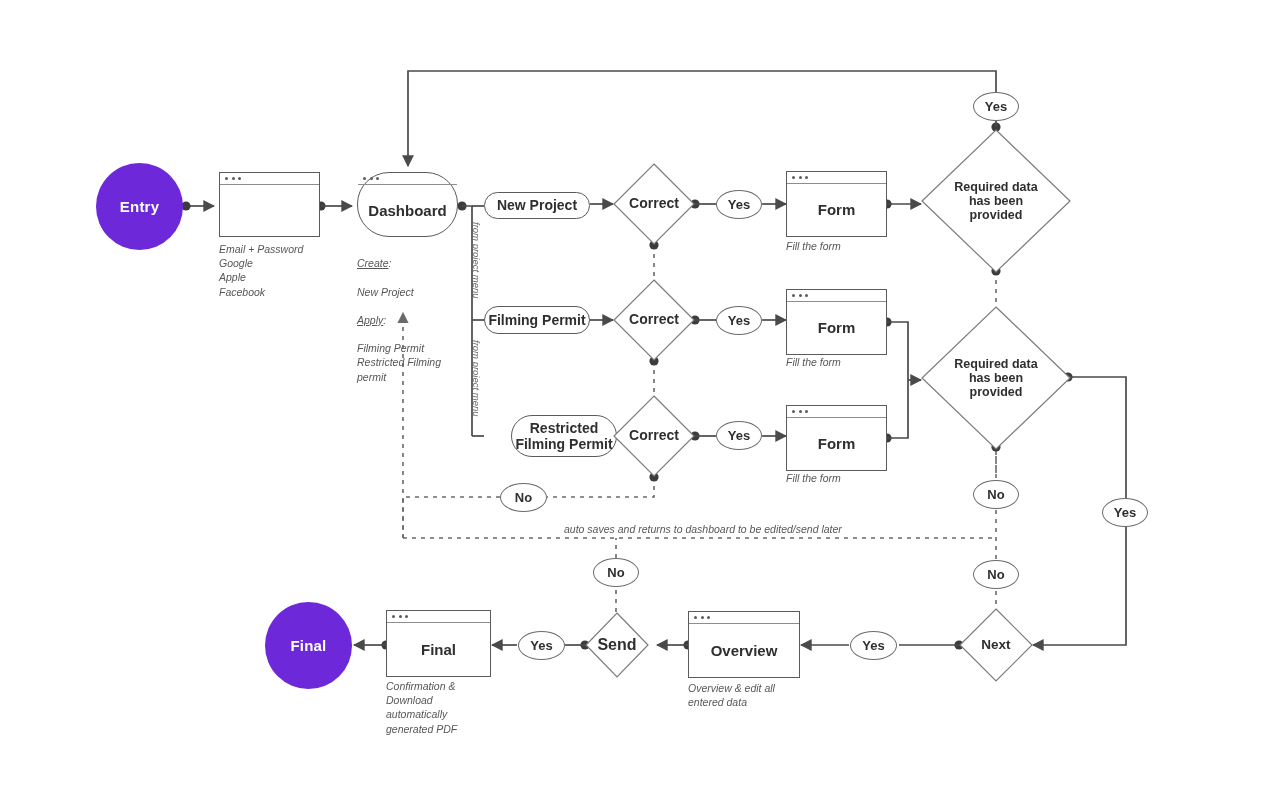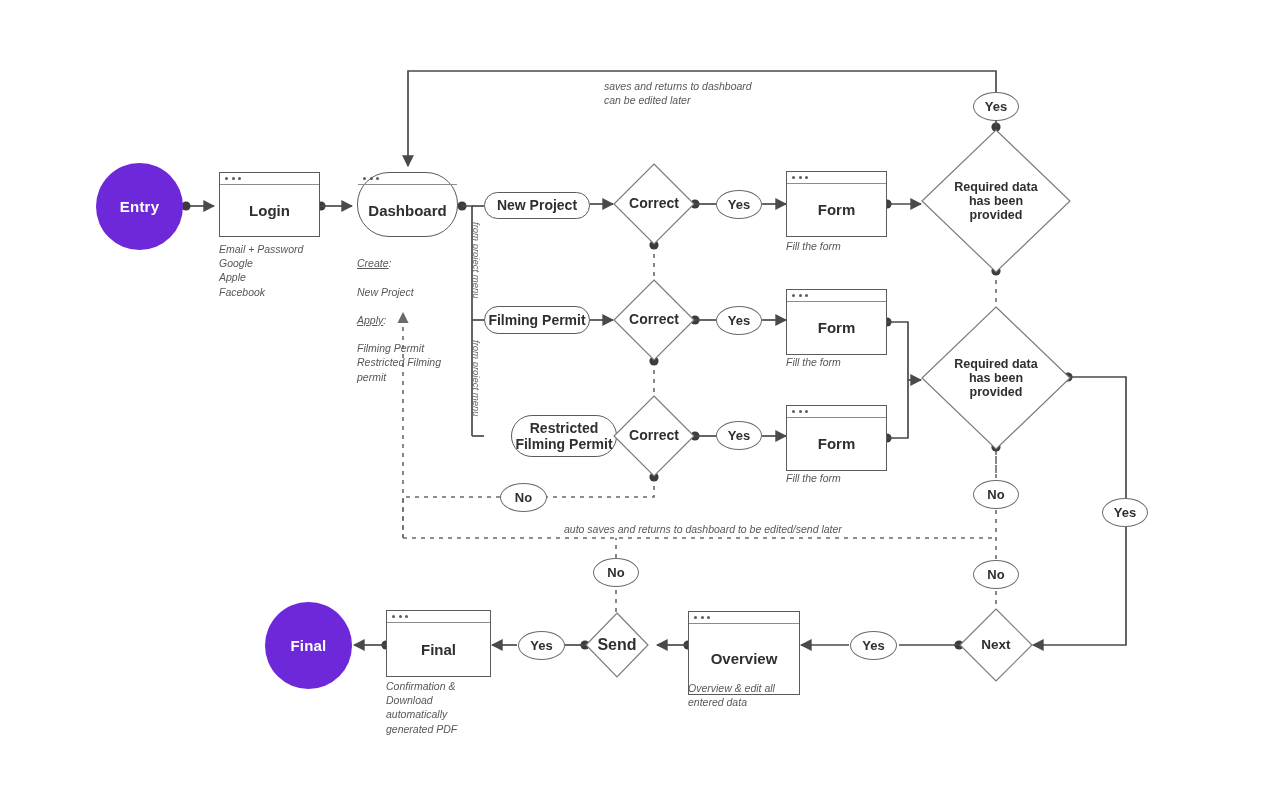--- a/index.html
+++ b/index.html
@@ -155,21 +155,20 @@
   <div class="node circ" style="left:96px;top:163px;width:87px;height:87px;">
     <span>Entry</span>
   </div>
 
   <div class="node win" style="left:219px;top:172px;width:101px;height:65px;">
     <div class="bar">
       <i></i>
       <i></i>
       <i></i>
     </div>
-    <div class="body">Login</div>
   </div>
   <div class="cap" style="left:219px;top:242px;width:140px;">Email + Password
 Google
 Apple
 Facebook</div>
 
   <div class="node win" style="left:357px;top:172px;width:101px;height:65px;border-radius:32px;">
     <div class="bar">
       <i></i>
       <i></i>
@@ -301,21 +300,21 @@
     <svg class="dshape" viewBox="0 0 74 74">
       <polygon points="37,1 73,37 37,73 1,37" fill="#fff" stroke="#7b7b7b" stroke-width="1.2"></polygon>
     </svg>
     <span class="dtext" style="font-size:13.5px;">Next</span>
   </div>
 
   <div class="node ell" style="left:850px;top:631px;width:47px;height:29px;">
     <span>Yes</span>
   </div>
 
-  <div class="node win" style="left:688px;top:611px;width:112px;height:84px;">
+  <div class="node win" style="left:688px;top:611px;width:112px;height:67px;">
     <div class="bar">
       <i></i>
         <i></i>
         <i></i>
     </div>
     <div class="body">Overview</div>
   </div>
   <div class="cap" style="left:688px;top:681px;width:130px;">Overview &amp; edit all
 entered data</div>
 
@@ -340,17 +339,15 @@
   </div>
   <div class="cap" style="left:386px;top:679px;width:130px;">Confirmation &amp;
 Download
 automatically
 generated PDF</div>
 
   <div class="node circ" style="left:265px;top:602px;width:87px;height:87px;">
     <span>Final</span>
   </div>
 
-  <div class="cap" style="left:604px;top:79px;width:300px;">saves and returns to dashboard
-can be edited later</div>
   <div class="cap" style="left:564px;top:522px;width:400px;">auto saves and returns to dashboard to be edited/send later</div>
 
 </div>
 
 </body></html>

